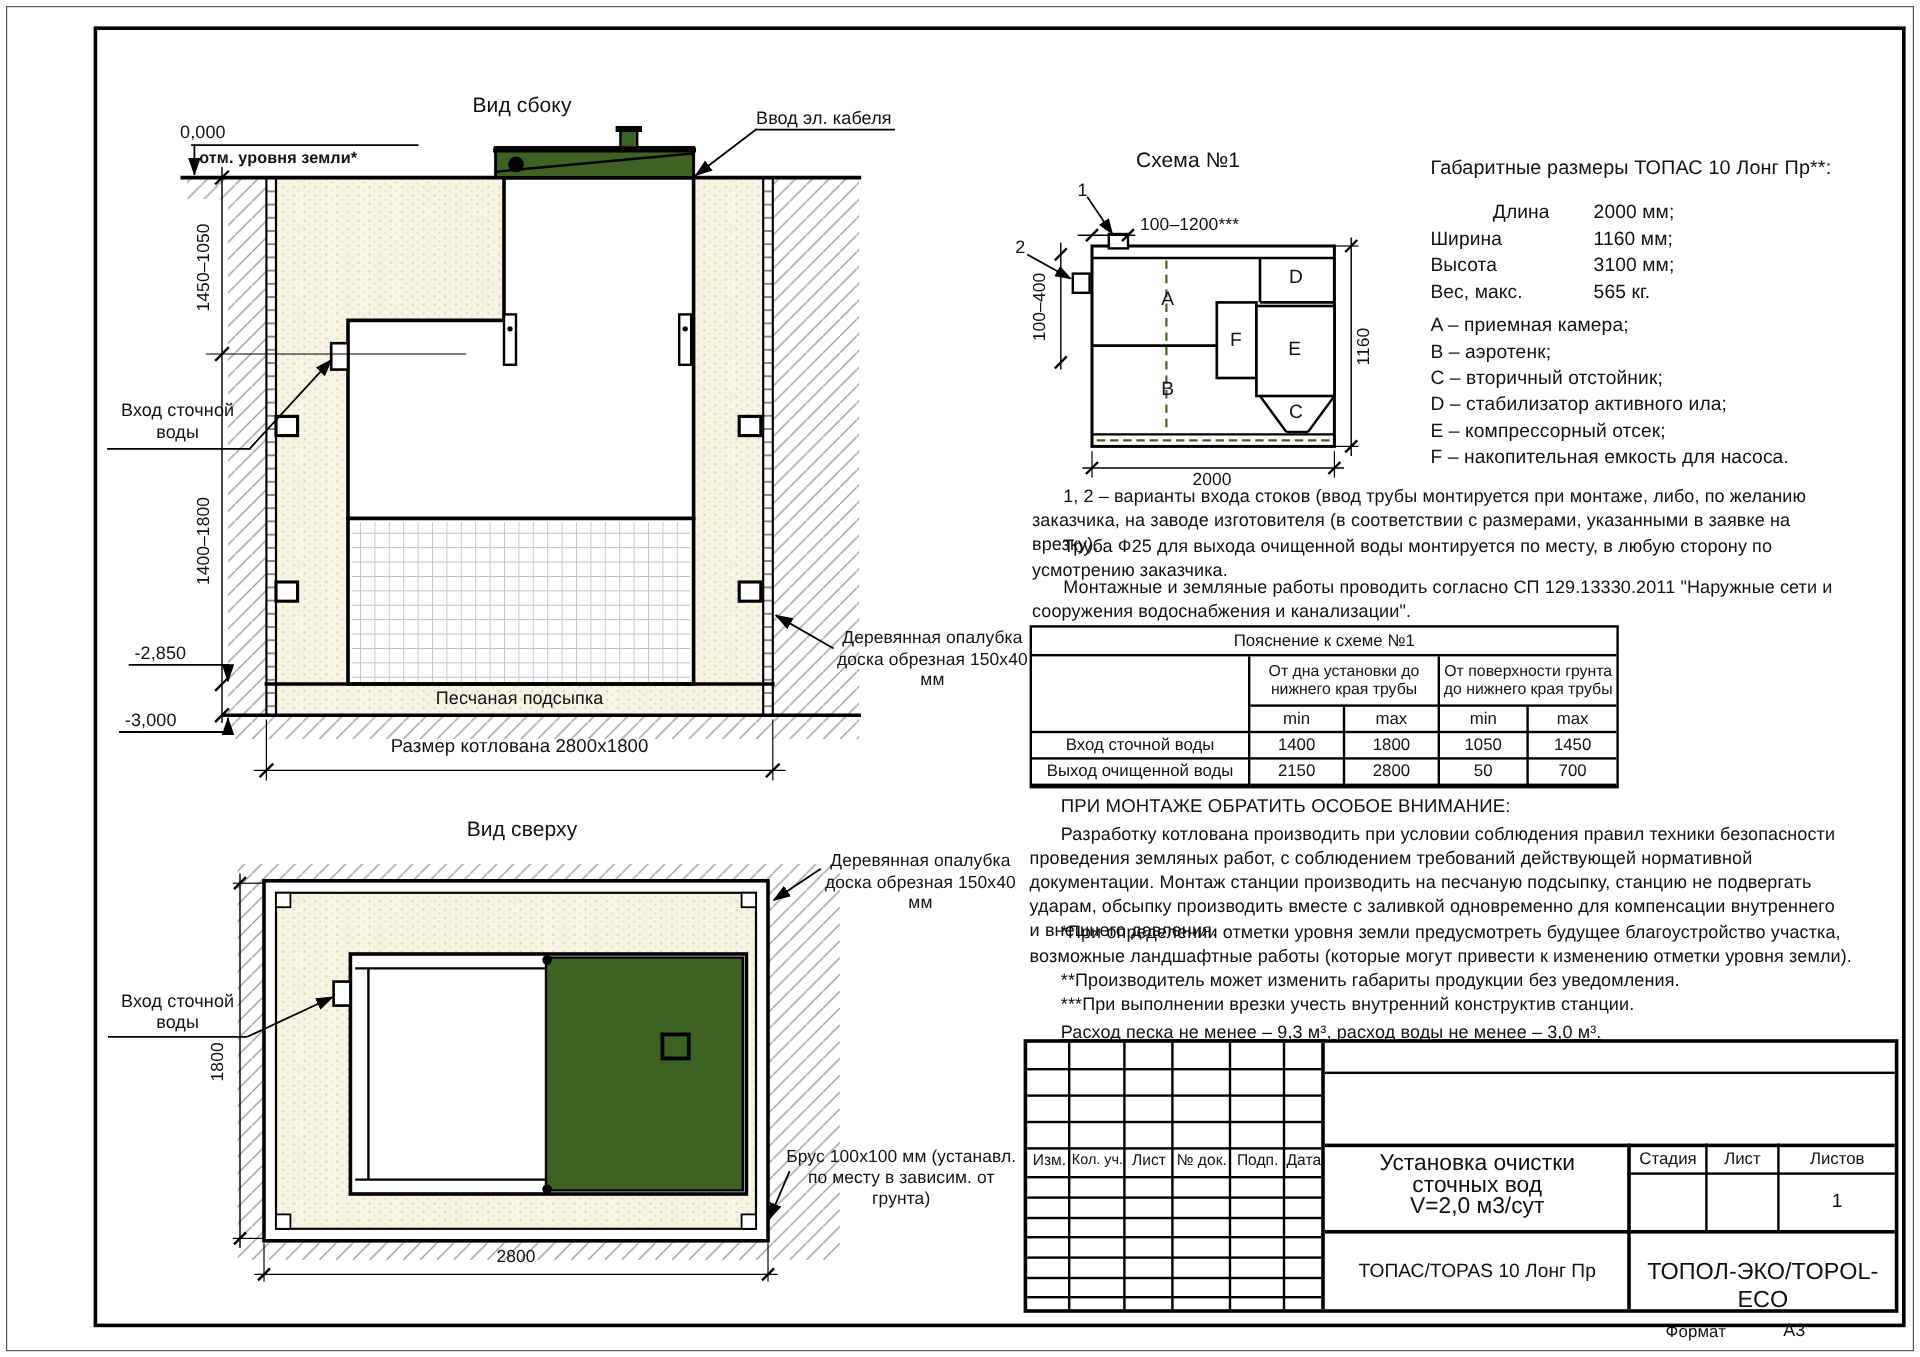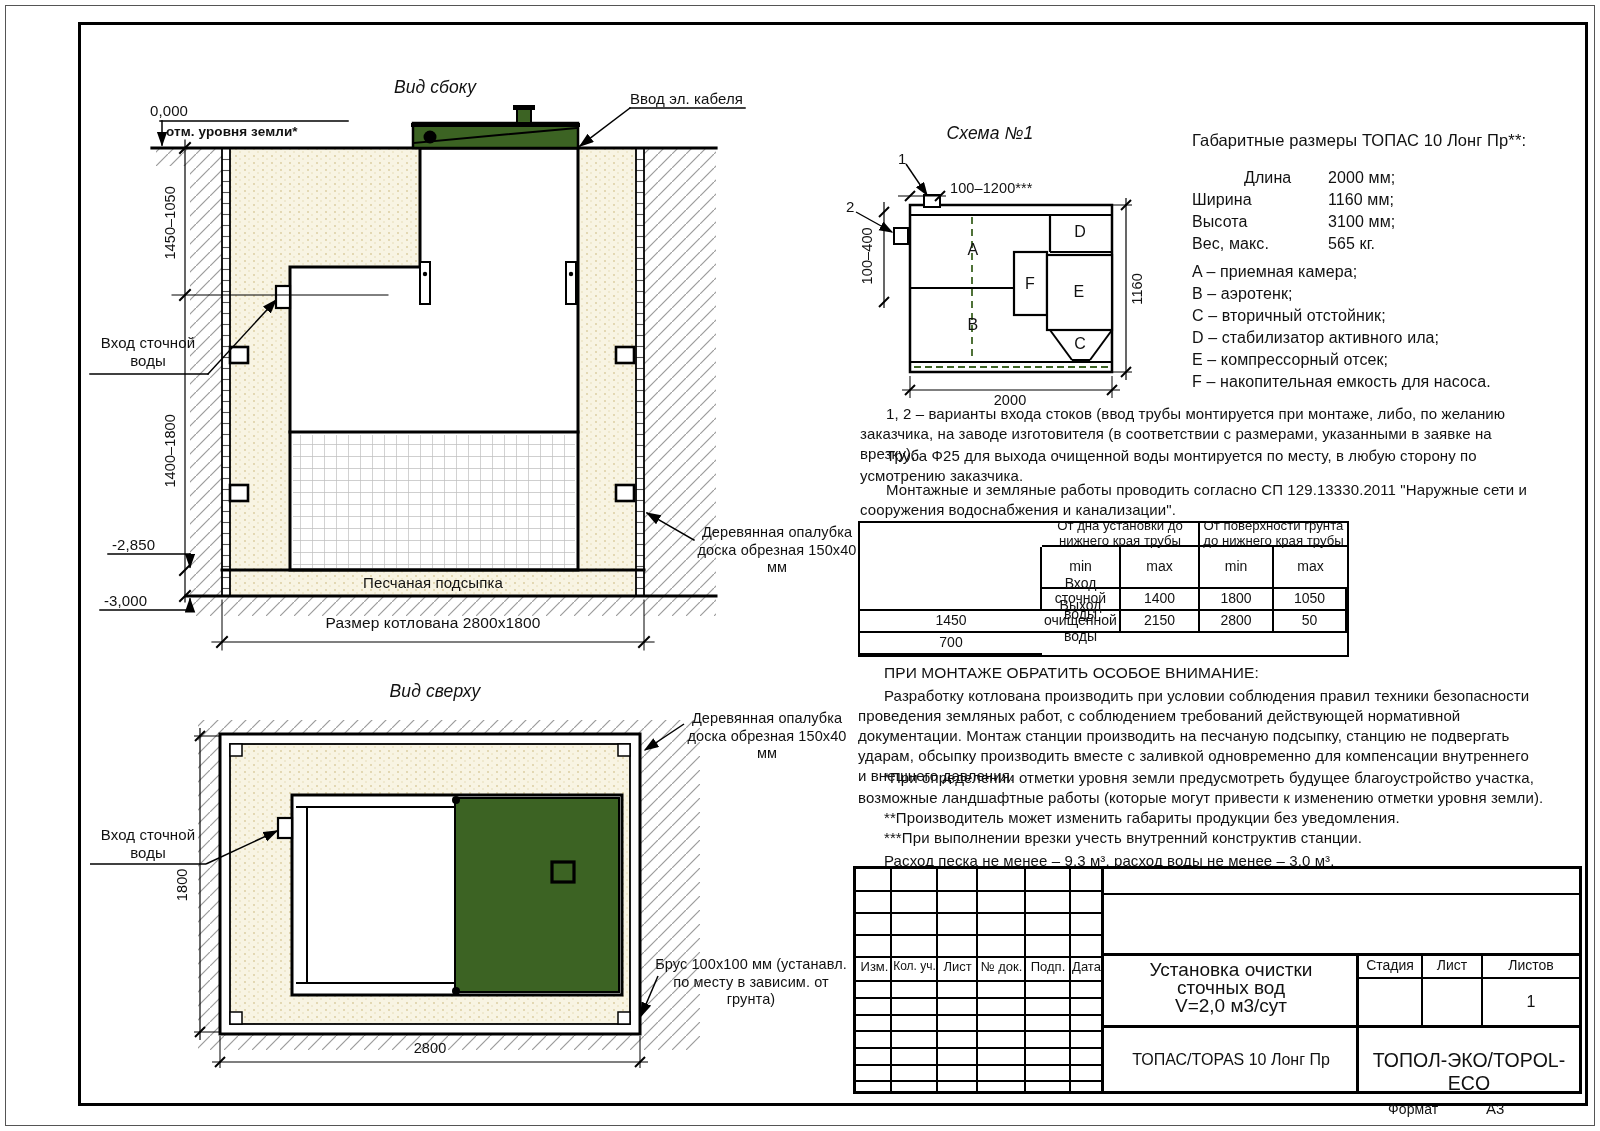--- a/index.html
+++ b/index.html
@@ -5,21 +5,21 @@
   html,body{margin:0;padding:0;background:#e8e8e8;}
   .sheet{position:relative;width:1600px;height:1131px;background:#ffffff;overflow:hidden;
          font-family:"Liberation Sans",sans-serif;color:#111;}
   .outer-frame{position:absolute;left:5px;top:5px;width:1588px;height:1119px;border:1px solid #555;}
   .inner-frame{position:absolute;left:78px;top:22px;width:1504px;height:1078px;border:3px solid #000;}
   svg{position:absolute;left:0;top:0;}
   .t{position:absolute;line-height:1.22;letter-spacing:0.1px;}
   .c{text-align:center;}
   .rot{transform:rotate(-90deg);transform-origin:center;}
   .main-title{font-size:29px;letter-spacing:0.5px;}
-  .view-title{font-size:17.5px;font-style:italic;}
+  .view-title{font-size:17.5px;}
   .lbl{font-size:15px;}
   .sm{font-size:13.5px;}
   .dim{font-size:14.5px;}
   .letter{font-size:16px;width:20px;text-align:center;}
   .spec{font-size:16px;}
   .par{font-size:15px;text-indent:26px;line-height:1.33;text-align:left;}
   .und{text-decoration:underline;}
   
   .xtable{position:absolute;left:858px;top:521px;display:grid;
           grid-template-columns:182px 79px 79px 74px 73px;
@@ -242,20 +242,21 @@
   <div class="t spec" style="left:1192px;top:306px;">C – вторичный отстойник;</div>
   <div class="t spec" style="left:1192px;top:328px;">D – стабилизатор активного ила;</div>
   <div class="t spec" style="left:1192px;top:350px;">E – компрессорный отсек;</div>
   <div class="t spec" style="left:1192px;top:372px;">F – накопительная емкость для насоса.</div>
 
   <div class="t par" style="left:860px;top:404px;width:690px;">1, 2 – варианты входа  стоков (ввод трубы монтируется при монтаже, либо, по желанию заказчика, на заводе изготовителя (в соответствии с размерами, указанными в заявке на врезку);</div>
   <div class="t par" style="left:860px;top:446px;width:690px;">Труба Ф25 для выхода очищенной воды монтируется по месту, в любую сторону по усмотрению заказчика.</div>
   <div class="t par" style="left:860px;top:480px;width:690px;">Монтажные и земляные работы проводить согласно СП 129.13330.2011 "Наружные сети и сооружения водоснабжения и канализации".</div>
 
   <div class="xtable">
+    <div class="title-cell last">Пояснение к схеме №1</div>
     <div class="lab"></div>
     <div class="g" style="grid-column:2/4;">От дна установки до нижнего края трубы</div>
     <div class="g last" style="grid-column:4/6;">От поверхности грунта до нижнего края трубы</div>
     <div>min</div>
     <div>max</div>
     <div>min</div>
     <div class="last">max</div>
     <div class="row-label">Вход сточной воды</div>
     <div>1400</div>
     <div>1800</div>

